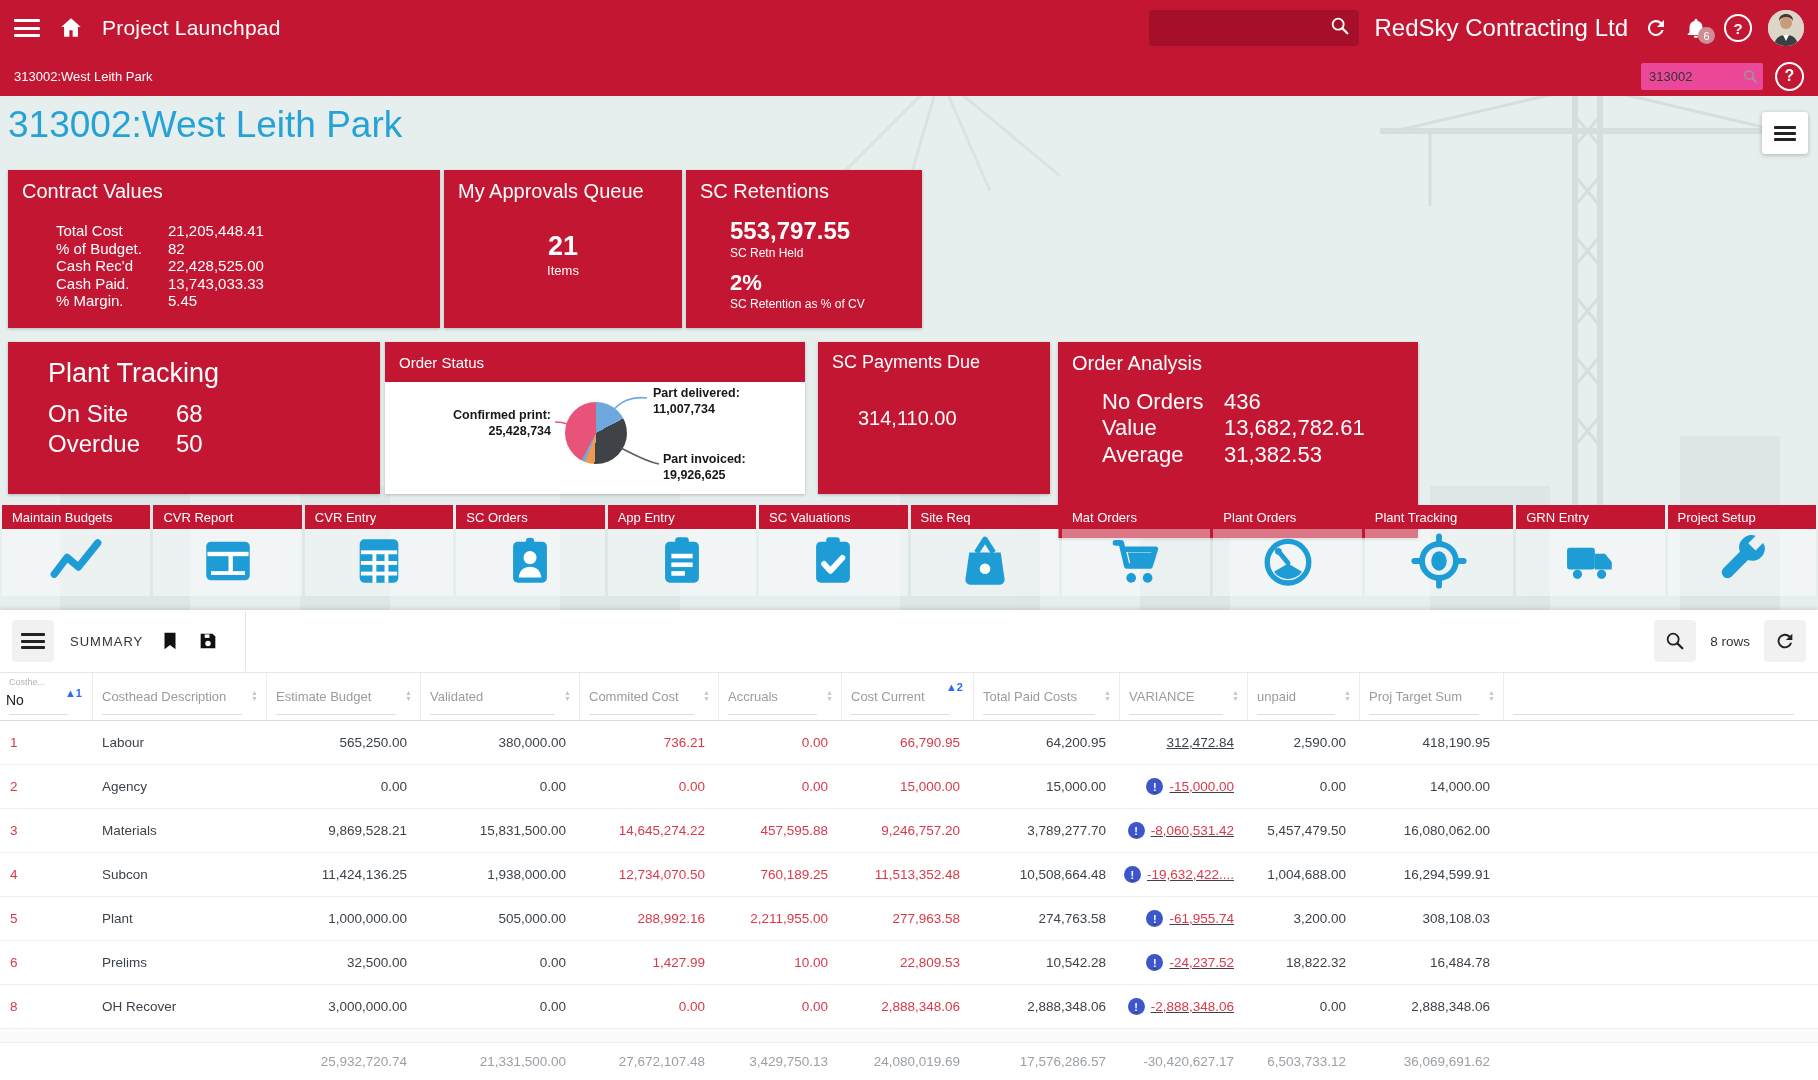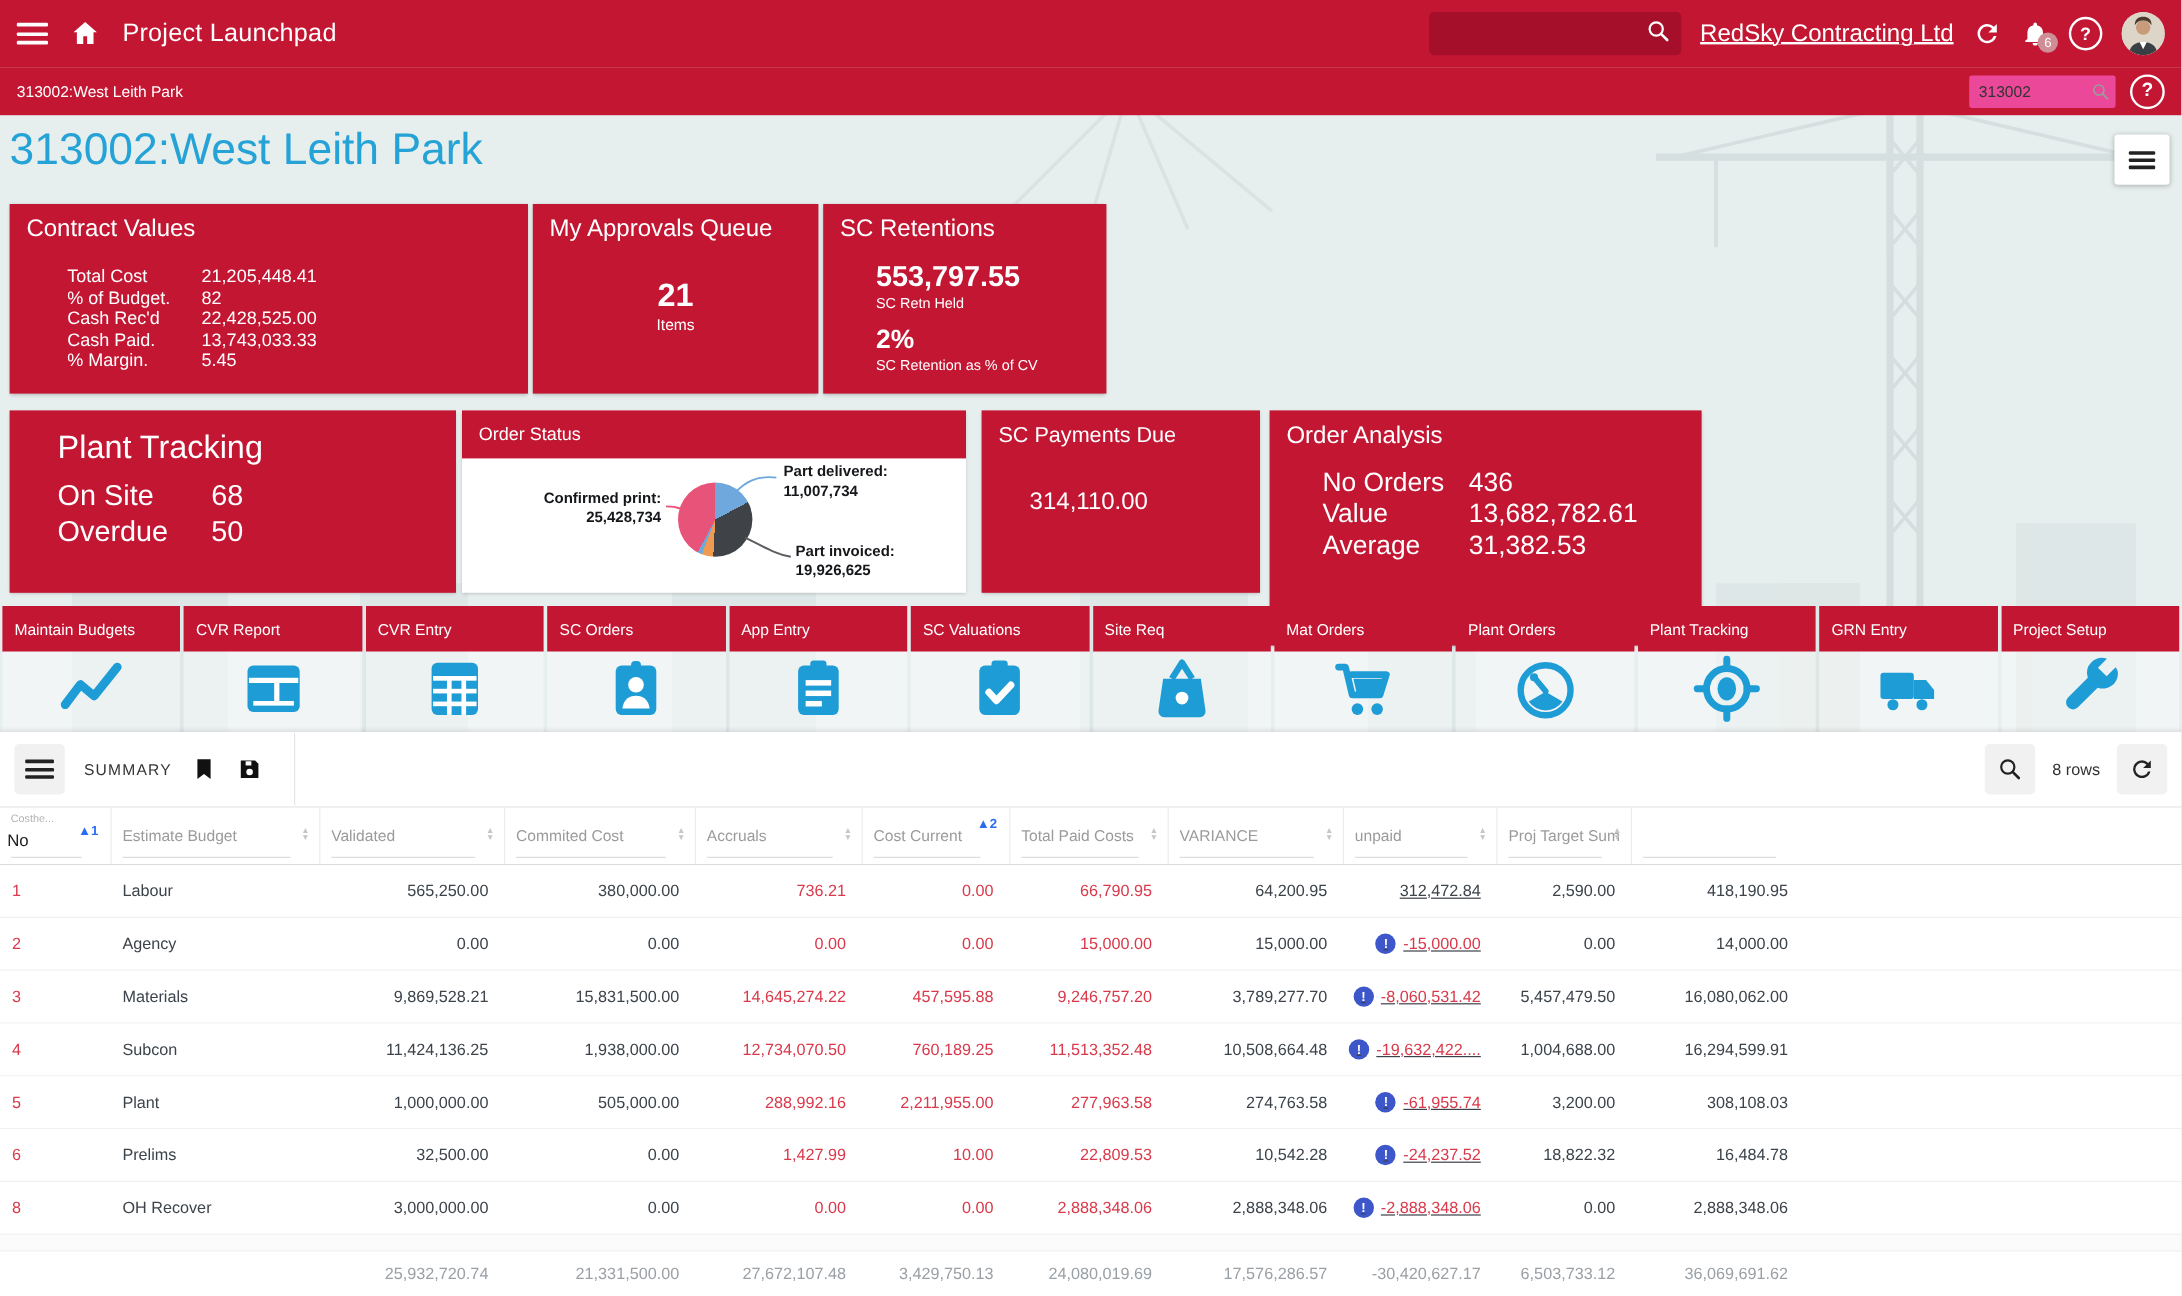--- a/index.html
+++ b/index.html
@@ -7,21 +7,21 @@
   .bgdec{position:absolute;top:56px;left:0;z-index:0;}
   
   .topbar{position:absolute;top:0;left:0;right:0;height:56px;background:#c31633;display:flex;align-items:center;justify-content:space-between;z-index:5;}
   .tb-left{display:flex;align-items:center;gap:18px;padding-left:14px;}
   .burger{width:26px;height:18px;display:inline-flex;flex-direction:column;justify-content:space-between;cursor:pointer;}
   .burger i{display:block;height:3px;background:#fff;border-radius:1px;}
   .app-title{color:#fff;font-size:21px;letter-spacing:.2px;}
   .icbtn{display:inline-flex;align-items:center;justify-content:center;cursor:pointer;}
   .tb-right{display:flex;align-items:center;gap:16px;padding-right:14px;}
   .hdr-search{width:210px;height:36px;background:#a50f29;border-radius:4px;display:flex;align-items:center;justify-content:flex-end;padding-right:8px;box-sizing:border-box;cursor:text;}
-  .company{color:#fff;font-size:20px;white-space:nowrap;text-decoration:underline;}
+  .company{color:#fff;font-size:24px;white-space:nowrap;}
   .bellwrap{position:relative;}
   .badge{position:absolute;right:-7px;bottom:-4px;min-width:17px;height:17px;border-radius:50%;background:#cf8d95;color:#fff;font-size:11px;display:flex;align-items:center;justify-content:center;}
   .helpc{width:24px;height:24px;border:2.5px solid #fff;border-radius:50%;color:#fff;font-size:15px;font-weight:700;display:flex;align-items:center;justify-content:center;}
   .avatar{width:36px;height:36px;border-radius:50%;overflow:hidden;background:#ded8ca;}
   .subbar{position:absolute;top:56px;left:0;right:0;height:40px;background:#c31633;display:flex;align-items:center;justify-content:space-between;padding:0 14px;z-index:5;box-sizing:border-box;}
   .crumb{color:#fff;font-size:13px;}
   .sub-right{display:flex;align-items:center;gap:12px;}
   .proj-search{position:relative;width:122px;height:27px;background:#ec4899;border-radius:2px;}
   .proj-search input{position:absolute;inset:0;border:0;outline:none;background:transparent;font-size:13px;padding:0 24px 0 8px;font-family:inherit;color:#333;}
   .proj-search svg{position:absolute;right:4px;top:5px;}
@@ -70,21 +70,21 @@
   #card-pay{top:246px;left:818px;width:232px;height:152px;}
   .pay-val{font-size:20px;margin:34px 0 0 40px;}
   
   #card-ana{top:246px;left:1058px;width:360px;height:196px;}
   .oa-rows{margin:14px 0 0 44px;font-size:22px;line-height:1.2;}
   .oa-row{display:flex;}
   .oa-label{width:122px;}
   
   .tabs{position:absolute;top:409px;left:2px;right:2px;display:grid;grid-template-columns:repeat(12,1fr);gap:3px;}
   .tab{cursor:pointer;}
-  .tab-head{height:38px;background:#c31633;color:#fff;font-size:13px;display:flex;align-items:center;padding-left:10px;}
+  .tab-head{height:24px;background:#c31633;color:#fff;font-size:13px;display:flex;align-items:center;padding-left:10px;}
   .tab-body{height:67px;background:rgba(255,255,255,.42);display:flex;align-items:center;justify-content:center;}
   .tab-body svg{width:58px;height:58px;}
   
   .gridwrap{position:absolute;top:514px;left:0;right:0;bottom:0;background:#fff;box-shadow:0 -2px 4px rgba(0,0,0,.10);}
   .gtoolbar{height:62px;display:flex;align-items:center;justify-content:space-between;padding:0 12px;}
   .gt-left{display:flex;align-items:center;gap:16px;height:100%;}
   .sqbtn{width:42px;height:42px;border-radius:4px;background:#f1f1f1;display:flex;align-items:center;justify-content:center;cursor:pointer;}
   .burger.dark i{background:#222;}
   .viewname{font-size:13px;color:#333;letter-spacing:1px;}
   .gt-div{width:1px;height:60px;background:#e4e4e4;margin-left:10px;}
@@ -500,20 +500,24 @@
         </div>
       </div>
 
       <div class="ghead">
         <div class="hcell h-first">
           <span class="trunc">Costhe...</span>
           <span class="fval">No</span>
           <span class="sbadge">▲1</span>
         </div>
         <div class="hcell">
+            <span class="hlabel">Costhead Description</span>
+            <span class="sorter">▲<br>▼</span>
+          </div>
+        <div class="hcell">
             <span class="hlabel">Estimate Budget</span>
             <span class="sorter">▲<br>▼</span>
           </div>
         <div class="hcell">
             <span class="hlabel">Validated</span>
             <span class="sorter">▲<br>▼</span>
           </div>
         <div class="hcell">
             <span class="hlabel">Commited Cost</span>
             <span class="sorter">▲<br>▼</span>

